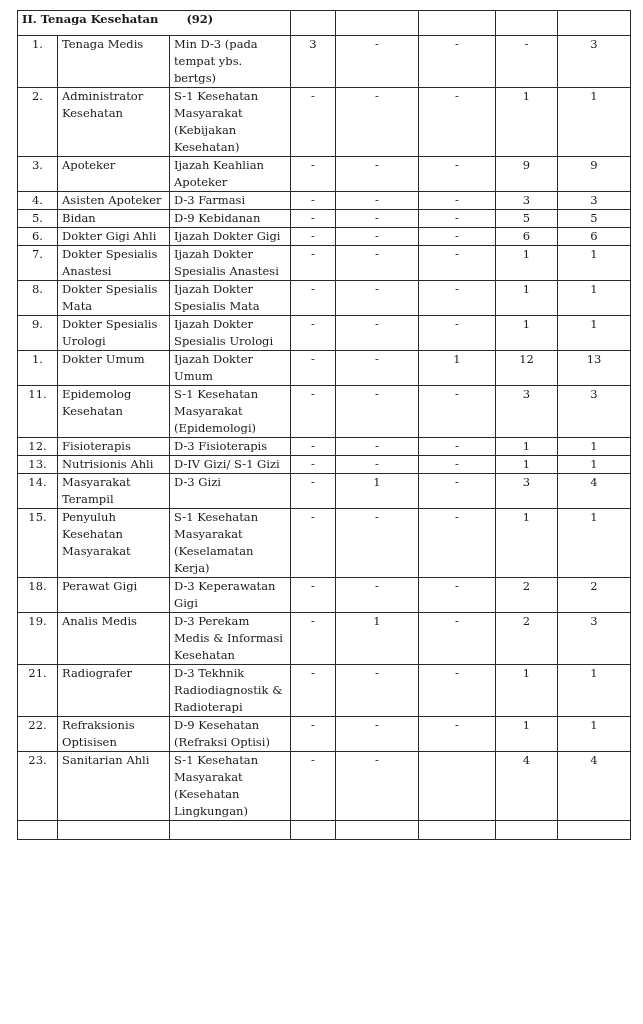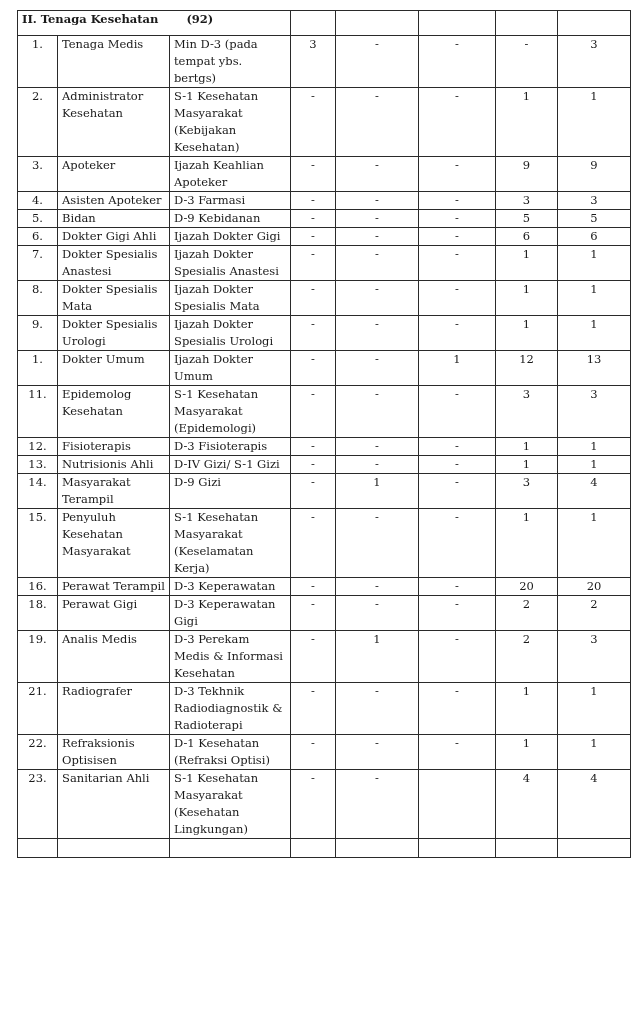--- a/index.html
+++ b/index.html
@@ -175,48 +175,38 @@
         <td>D-IV Gizi/ S-1 Gizi</td>
         <td class="num">-</td>
         <td class="num">-</td>
         <td class="num">-</td>
         <td class="num">1</td>
         <td class="num">1</td>
       </tr>
       <tr>
         <td class="no">14.</td>
         <td>Masyarakat Terampil</td>
-        <td>D-9 Gizi</td>
+        <td>D-3 Gizi</td>
         <td class="num">-</td>
         <td class="num">1</td>
         <td class="num">-</td>
         <td class="num">3</td>
         <td class="num">4</td>
       </tr>
       <tr>
         <td class="no">15.</td>
         <td>Penyuluh Kesehatan Masyarakat</td>
         <td>S-1 Kesehatan Masyarakat (Keselamatan Kerja)</td>
         <td class="num">-</td>
         <td class="num">-</td>
         <td class="num">-</td>
         <td class="num">1</td>
         <td class="num">1</td>
       </tr>
       <tr>
-        <td class="no">16.</td>
-        <td>Perawat Terampil</td>
-        <td>D-3 Keperawatan</td>
-        <td class="num">-</td>
-        <td class="num">-</td>
-        <td class="num">-</td>
-        <td class="num">20</td>
-        <td class="num">20</td>
-      </tr>
-      <tr>
         <td class="no">18.</td>
         <td>Perawat Gigi</td>
         <td>D-3 Keperawatan Gigi</td>
         <td class="num">-</td>
         <td class="num">-</td>
         <td class="num">-</td>
         <td class="num">2</td>
         <td class="num">2</td>
       </tr>
       <tr>
@@ -235,21 +225,21 @@
         <td>D-3 Tekhnik Radiodiagnostik &amp; Radioterapi</td>
         <td class="num">-</td>
         <td class="num">-</td>
         <td class="num">-</td>
         <td class="num">1</td>
         <td class="num">1</td>
       </tr>
       <tr>
         <td class="no">22.</td>
         <td>Refraksionis Optisisen</td>
-        <td>D-1 Kesehatan (Refraksi Optisi)</td>
+        <td>D-9 Kesehatan (Refraksi Optisi)</td>
         <td class="num">-</td>
         <td class="num">-</td>
         <td class="num">-</td>
         <td class="num">1</td>
         <td class="num">1</td>
       </tr>
       <tr>
         <td class="no">23.</td>
         <td>Sanitarian Ahli</td>
         <td>S-1 Kesehatan Masyarakat (Kesehatan Lingkungan)</td>

